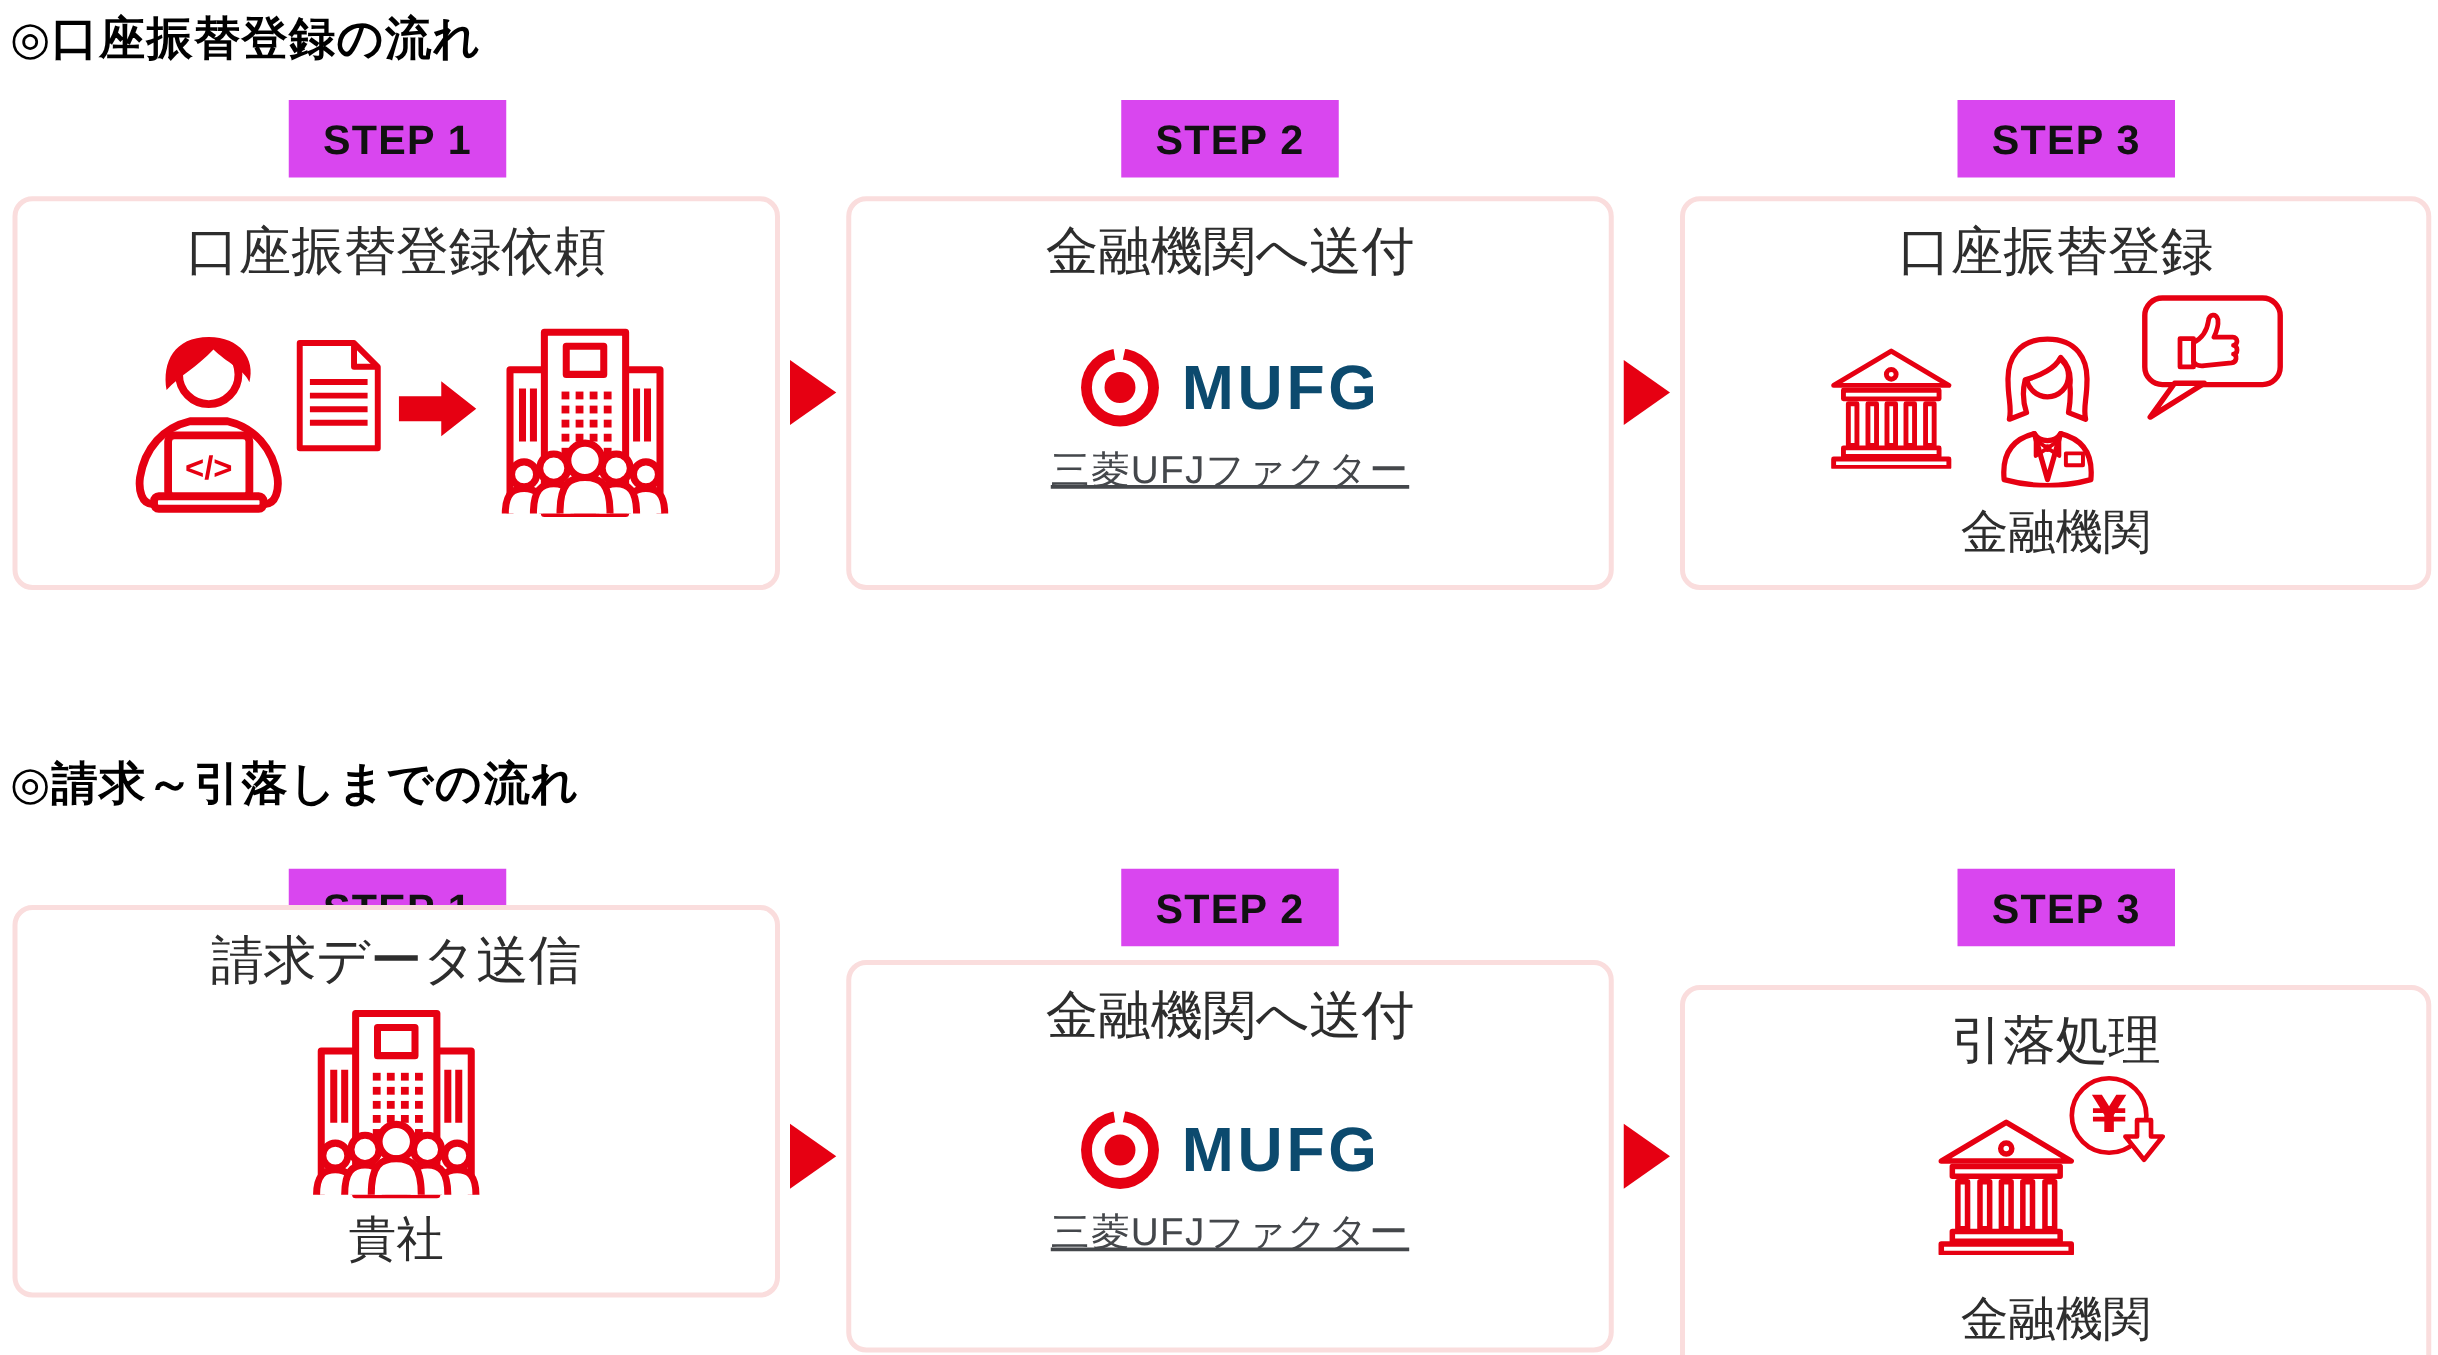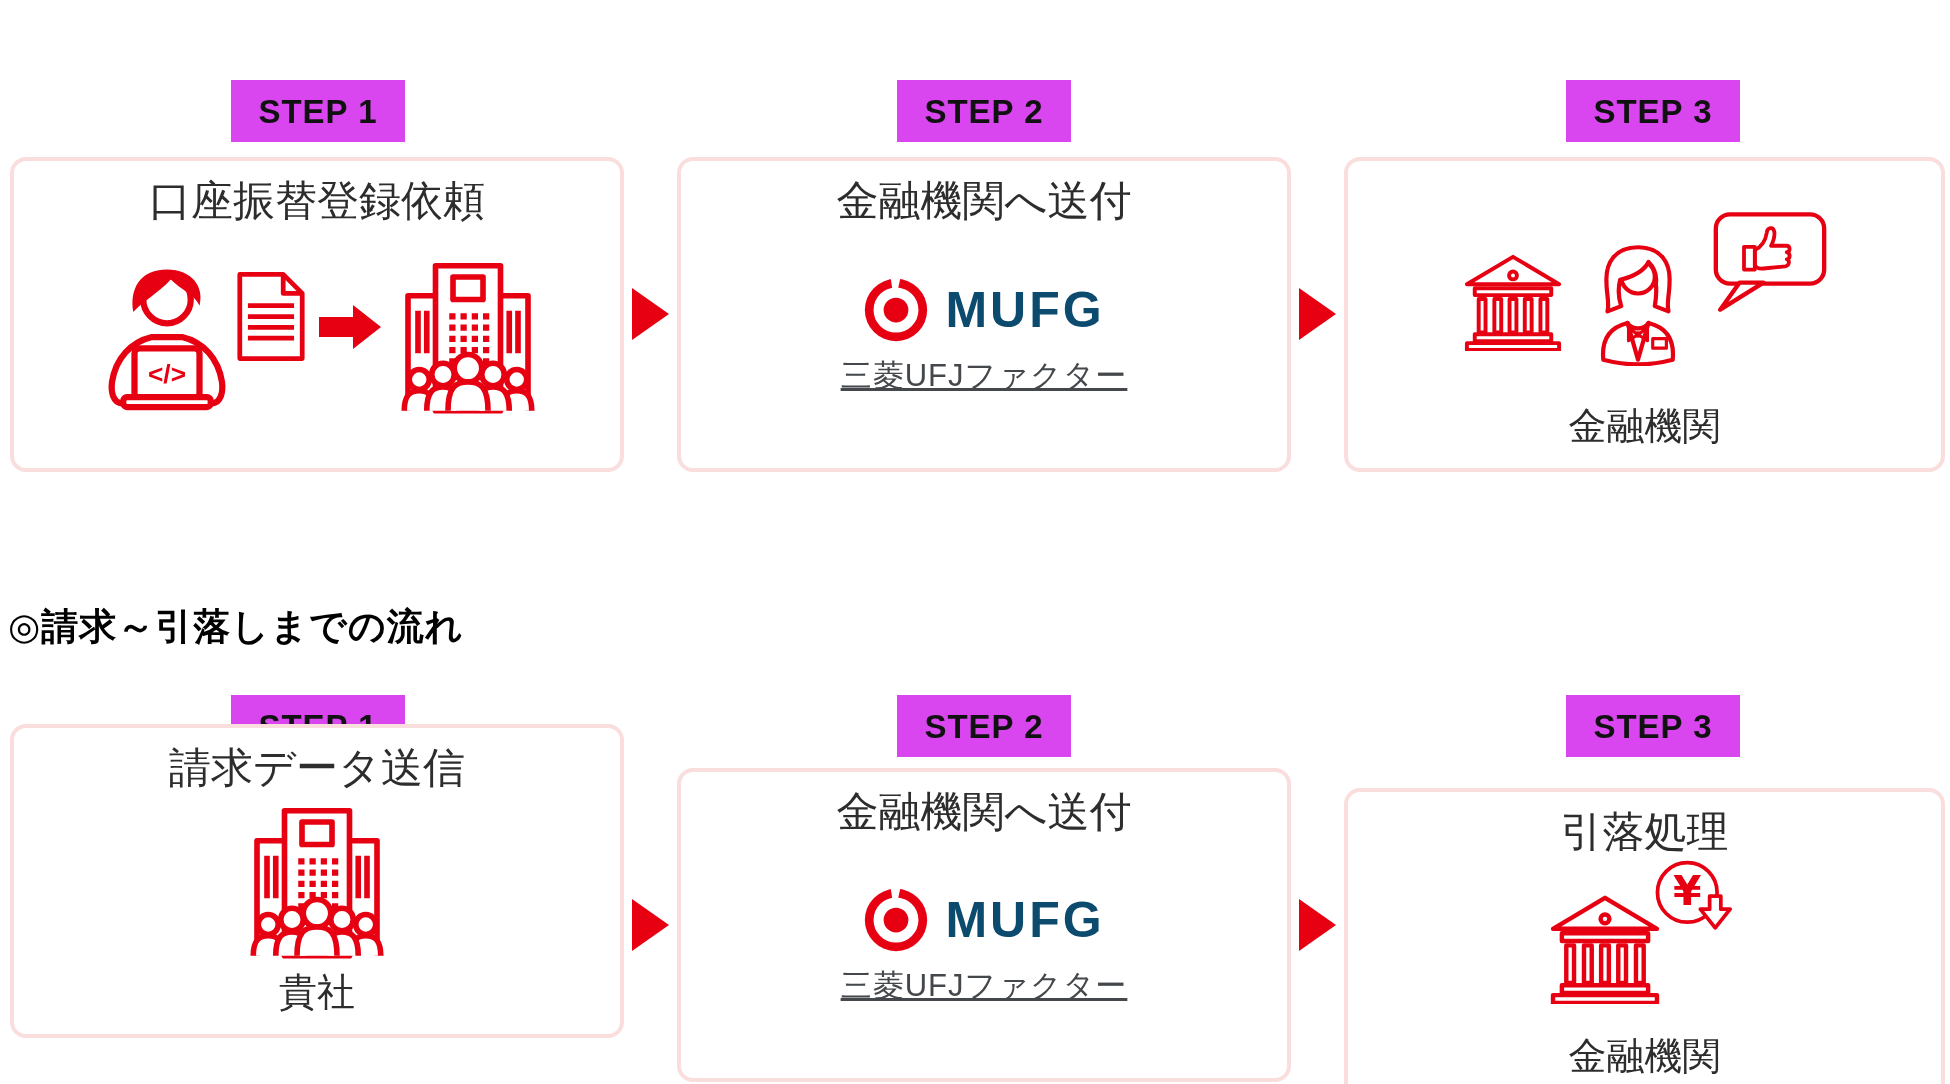--- a/index.html
+++ b/index.html
@@ -38,20 +38,21 @@
   .raise8{transform:translateY(-10px);}
   .bubble-raise{transform:translateY(-30px);}
   .bank-wrap{position:relative;}
   .yen-badge{position:absolute;top:-34px;right:-66px;}
 </style>
 </head>
 <body>
 
 <div class="canvas">
 
+  <div class="section-title" style="top:6px;">◎口座振替登録の流れ</div>
 
   <div class="step-label" style="left:231px;top:80px;">STEP 1</div>
   <div class="step-label" style="left:897px;top:80px;">STEP 2</div>
   <div class="step-label" style="left:1566px;top:80px;">STEP 3</div>
 
   <div class="flow-box" style="left:10px;top:157px;width:614px;">
     <div class="box-title">口座振替登録依頼</div>
     <div class="icon-row" style="gap:6px;">
       <span>
         <svg width="152" height="150" viewBox="0 0 120 120" fill="none" stroke="#e60012" stroke-width="5" stroke-linejoin="round" stroke-linecap="round">
@@ -142,20 +143,21 @@
         </span>
         <span class="mufg-wordmark">MUFG</span>
       </div>
       <div class="mufg-tagline">三菱UFJファクター</div>
     </div>
   </div>
 
   <div class="flow-arrow" style="left:1299px;top:288px;"></div>
 
   <div class="flow-box" style="left:1344px;top:157px;width:601px;">
+    <div class="box-title">口座振替登録</div>
     <div class="icon-row" style="gap:14px;">
       <span style="transform:translateY(8px);">
         <svg width="108" height="102" viewBox="0 0 110 104" fill="none" stroke="#e60012" stroke-width="4" stroke-linejoin="round">
           <path d="M8 36 L55 8 L102 36 Z"></path>
           <circle cx="55" cy="27" r="4"></circle>
           <rect x="16" y="40" width="78" height="7"></rect>
           <rect x="20" y="51" width="7" height="34"></rect>
             <rect x="36" y="51" width="7" height="34"></rect>
             <rect x="51.5" y="51" width="7" height="34"></rect>
             <rect x="67" y="51" width="7" height="34"></rect>

